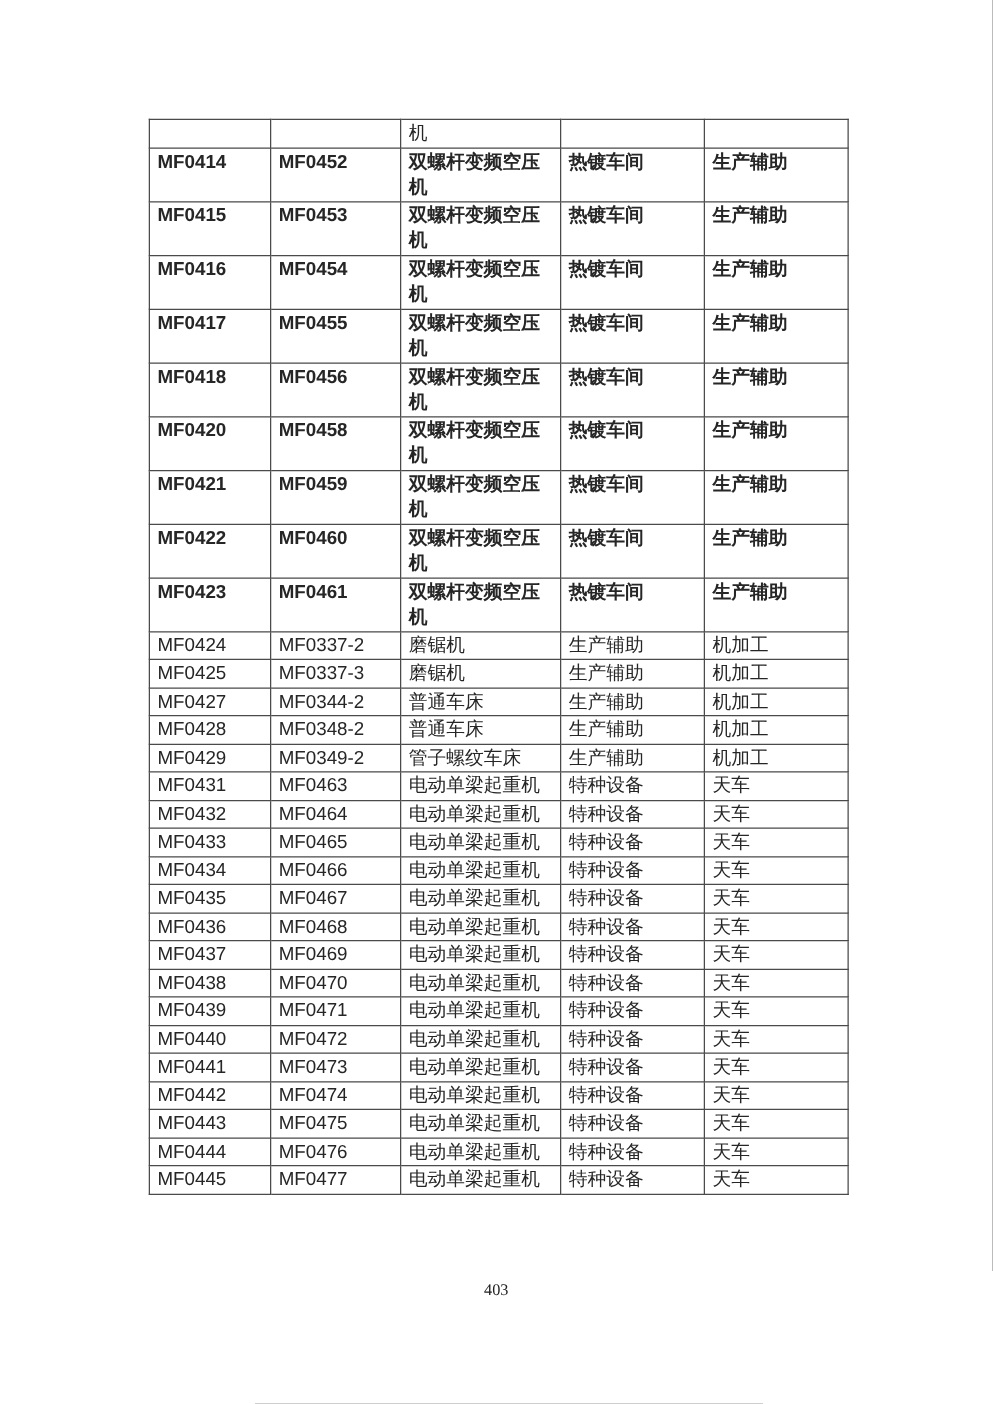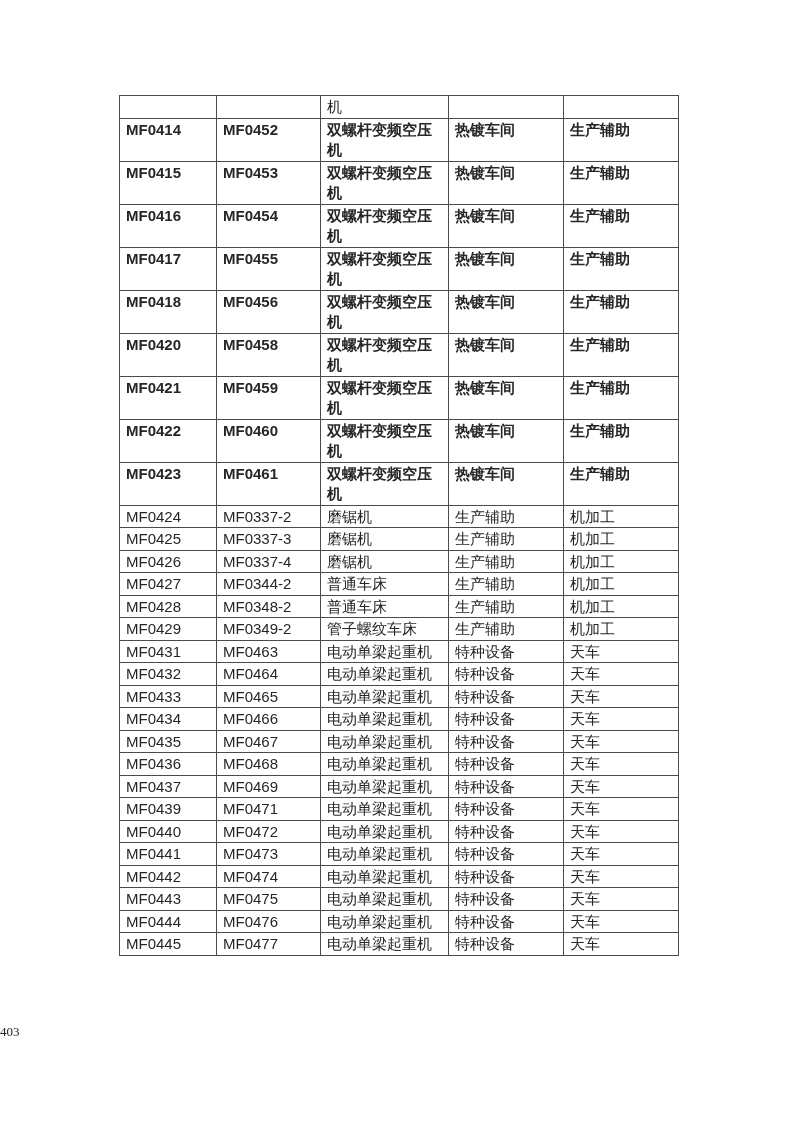--- a/index.html
+++ b/index.html
@@ -32,21 +32,21 @@
     word-break: break-all;
   }
   tr.row-partial { height: 22px; }
   tr.row-tall    { height: 42.5px; font-weight: bold; }
   tr.row-short   { height: 21.5px; }
   .page-number {
     position: absolute;
     top: 1024px;
     left: 0;
     width: 100%;
-    text-align: left;
+    text-align: center;
     font-family: "Liberation Serif", serif;
     font-size: 13px;
     color: #222222;
   }
 </style>
 </head>
 <body>
 
 <div class="page">
 
@@ -137,27 +137,20 @@
           <td>机加工</td>
         </tr>
         <tr class="row-short">
           <td>MF0425</td>
           <td>MF0337-3</td>
           <td>磨锯机</td>
           <td>生产辅助</td>
           <td>机加工</td>
         </tr>
         <tr class="row-short">
-          <td>MF0426</td>
-          <td>MF0337-4</td>
-          <td>磨锯机</td>
-          <td>生产辅助</td>
-          <td>机加工</td>
-        </tr>
-        <tr class="row-short">
           <td>MF0427</td>
           <td>MF0344-2</td>
           <td>普通车床</td>
           <td>生产辅助</td>
           <td>机加工</td>
         </tr>
         <tr class="row-short">
           <td>MF0428</td>
           <td>MF0348-2</td>
           <td>普通车床</td>
@@ -214,20 +207,27 @@
           <td>天车</td>
         </tr>
         <tr class="row-short">
           <td>MF0437</td>
           <td>MF0469</td>
           <td>电动单梁起重机</td>
           <td>特种设备</td>
           <td>天车</td>
         </tr>
         <tr class="row-short">
+          <td>MF0438</td>
+          <td>MF0470</td>
+          <td>电动单梁起重机</td>
+          <td>特种设备</td>
+          <td>天车</td>
+        </tr>
+        <tr class="row-short">
           <td>MF0439</td>
           <td>MF0471</td>
           <td>电动单梁起重机</td>
           <td>特种设备</td>
           <td>天车</td>
         </tr>
         <tr class="row-short">
           <td>MF0440</td>
           <td>MF0472</td>
           <td>电动单梁起重机</td>

